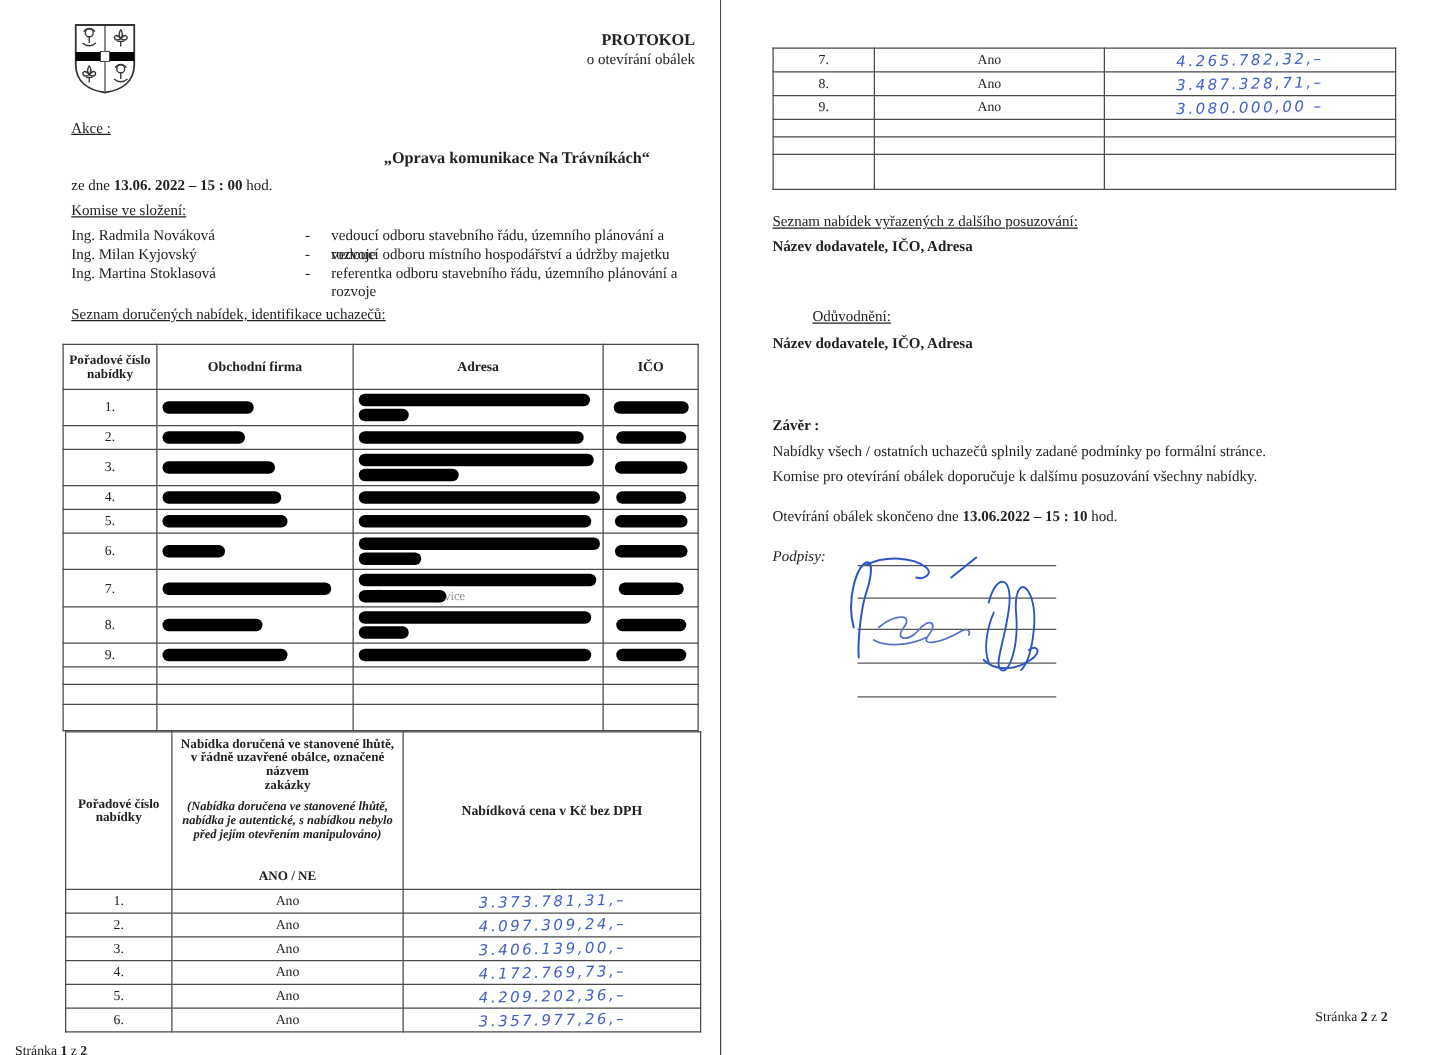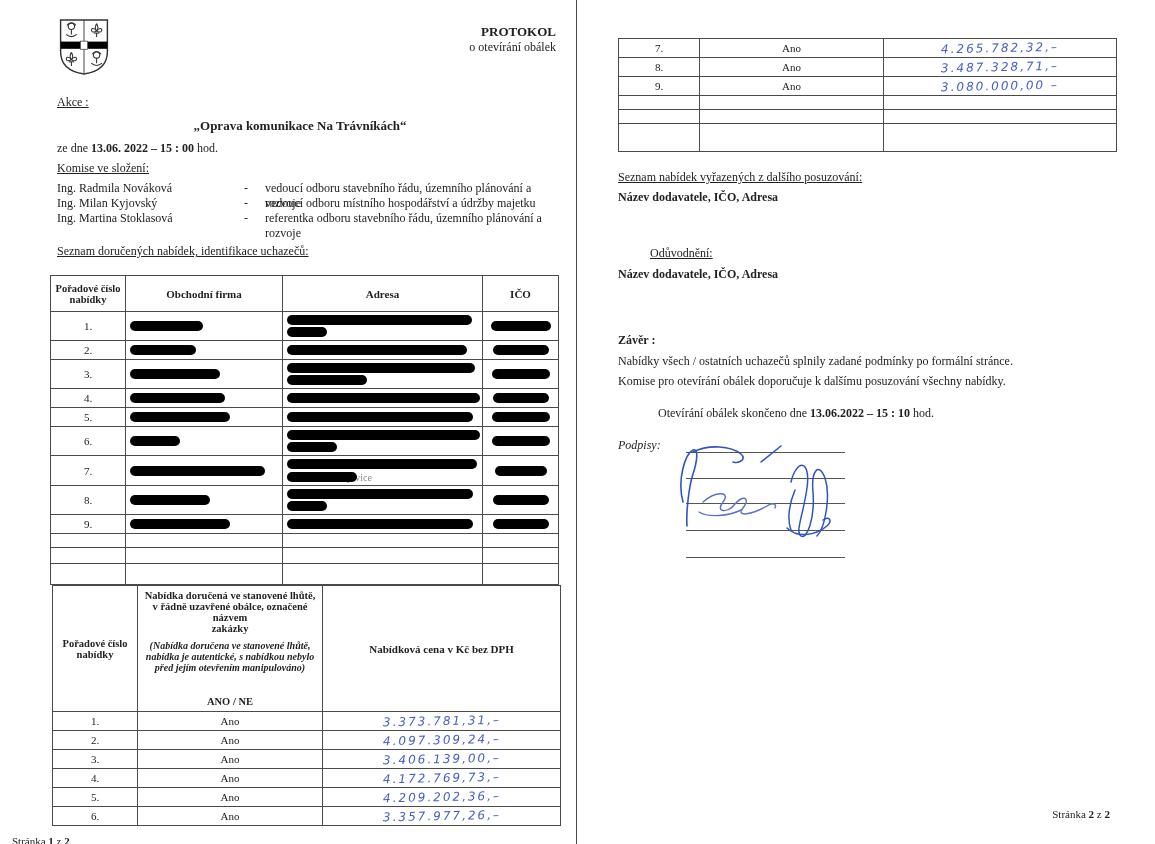--- a/index.html
+++ b/index.html
@@ -101,21 +101,21 @@
     </svg>
   </div>
 
   <div class="abs" style="right:20px; top:24px; text-align:right;">
     <div class="b" style="font-size:13px;">PROTOKOL</div>
     <div style="font-size:12px;">o otevírání obálek</div>
   </div>
 
   <div class="abs u doc-text" style="left:57px; top:95px;">Akce :</div>
 
-  <div class="abs b" style="left:80px; top:118px; width:440px; text-align:center; font-size:13px;">„Oprava komunikace Na Trávníkách“</div>
+  <div class="abs b" style="left:80px; top:118px; width:440px; text-align:right; font-size:13px;">„Oprava komunikace Na Trávníkách“</div>
 
   <div class="abs doc-text" style="left:57px; top:141px;">
     <span>ze dne </span><span class="b">13.06. 2022 – 15 : 00</span><span> hod.</span>
   </div>
 
   <div class="abs u doc-text" style="left:57px; top:161px;">Komise ve složení:</div>
 
   <div id="komise-list">
       <div class="komise-row" style="top: 181px;">
         <span class="komise-name">Ing. Radmila Nováková</span>
@@ -390,21 +390,21 @@
   <div class="abs u doc-text" style="left:41px; top:170px;">Seznam nabídek vyřazených z dalšího posuzování:</div>
   <div class="abs b doc-text" style="left:41px; top:190px;">Název dodavatele, IČO, Adresa</div>
 
   <div class="abs u doc-text" style="left:41px; top:246px;margin-left:32px;">Odůvodnění:</div>
   <div class="abs b doc-text" style="left:41px; top:267px;">Název dodavatele, IČO, Adresa</div>
 
   <div class="abs b doc-text" style="left:41px; top:333px;">Závěr :</div>
   <div class="abs doc-text" style="left:41px; top:374px;">Komise pro otevírání obálek doporučuje k dalšímu posuzování všechny nabídky.</div>
   <div class="abs doc-text" style="left:41px; top:354px;">Nabídky všech / ostatních uchazečů splnily zadané podmínky po formální stránce.</div>
 
-  <div class="abs doc-text" style="left:41px; top:406px;margin-left:40px;">
+  <div class="abs doc-text" style="left:41px; top:406px;">
     <span>Otevírání obálek skončeno dne </span><span class="b">13.06.2022 – 15 : 10</span><span> hod.</span>
   </div>
 
   <div class="abs doc-text" style="left:41px; top:438px;font-style:italic;">Podpisy:</div>
 
   <div id="sig-lines">
       <div class="sig-line" style="top: 452px; left: 109px;"></div>
       <div class="sig-line" style="top: 478px; left: 109px;"></div>
       <div class="sig-line" style="top: 503px; left: 109px;"></div>
       <div class="sig-line" style="top: 530px; left: 109px;"></div>

